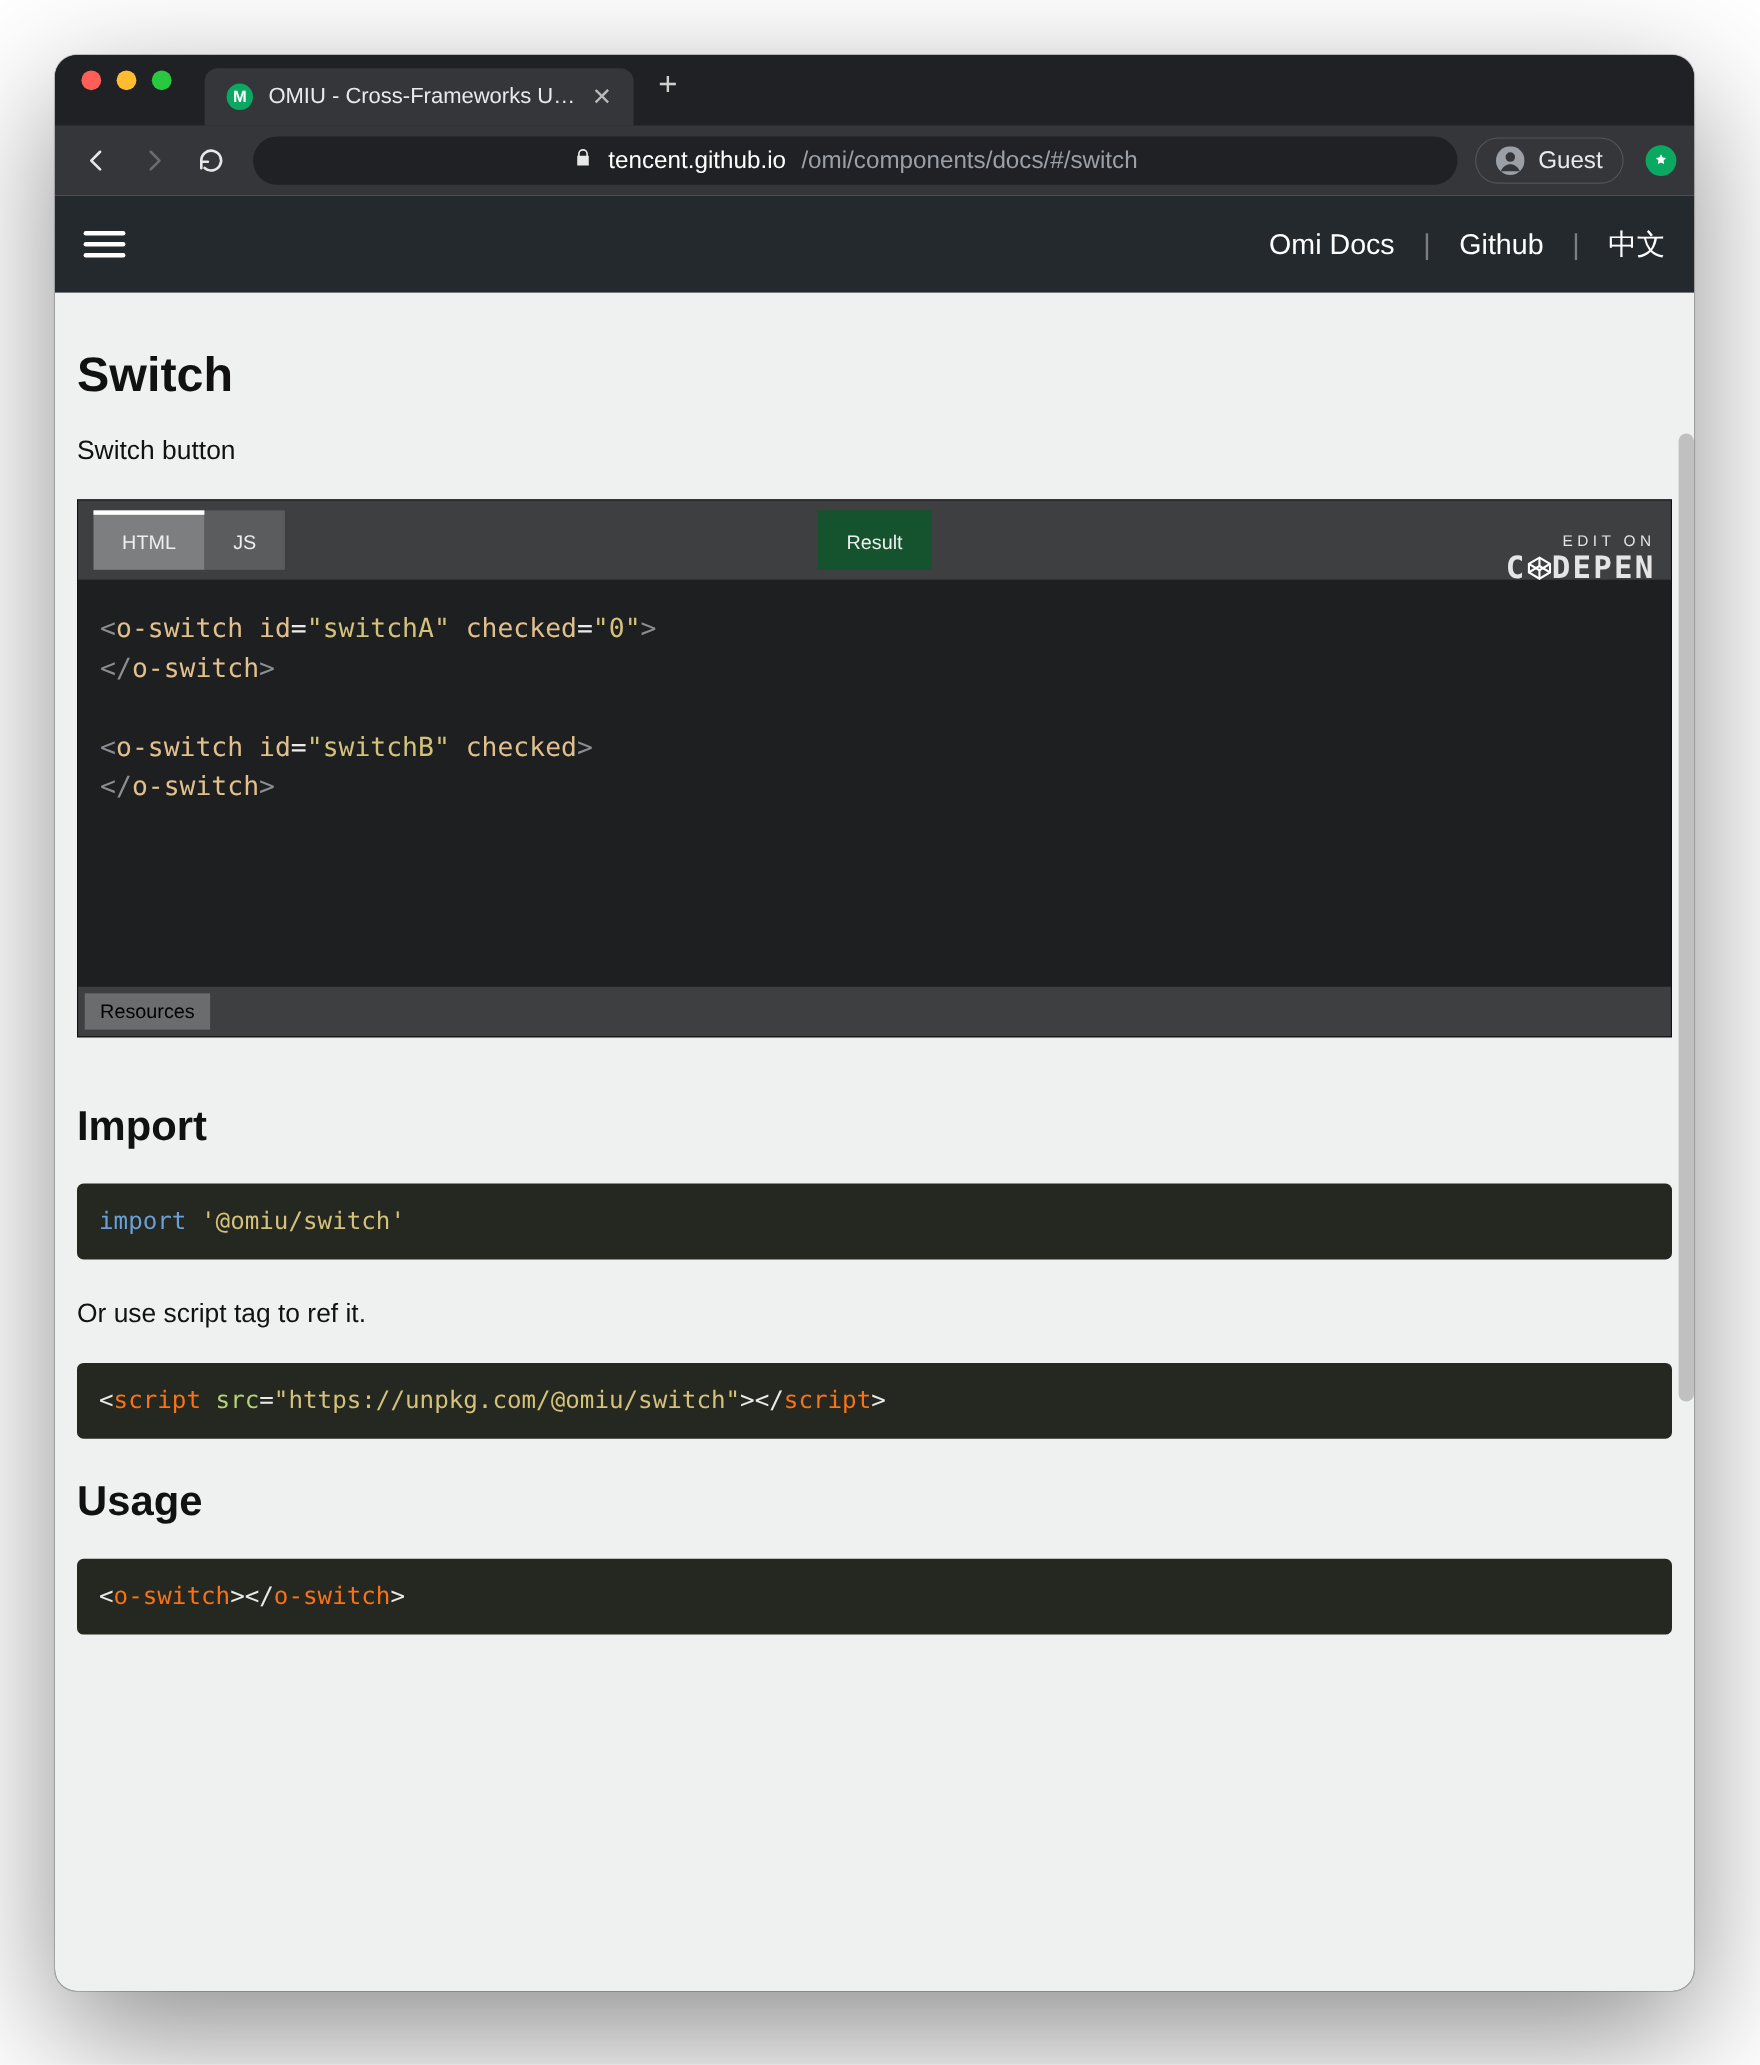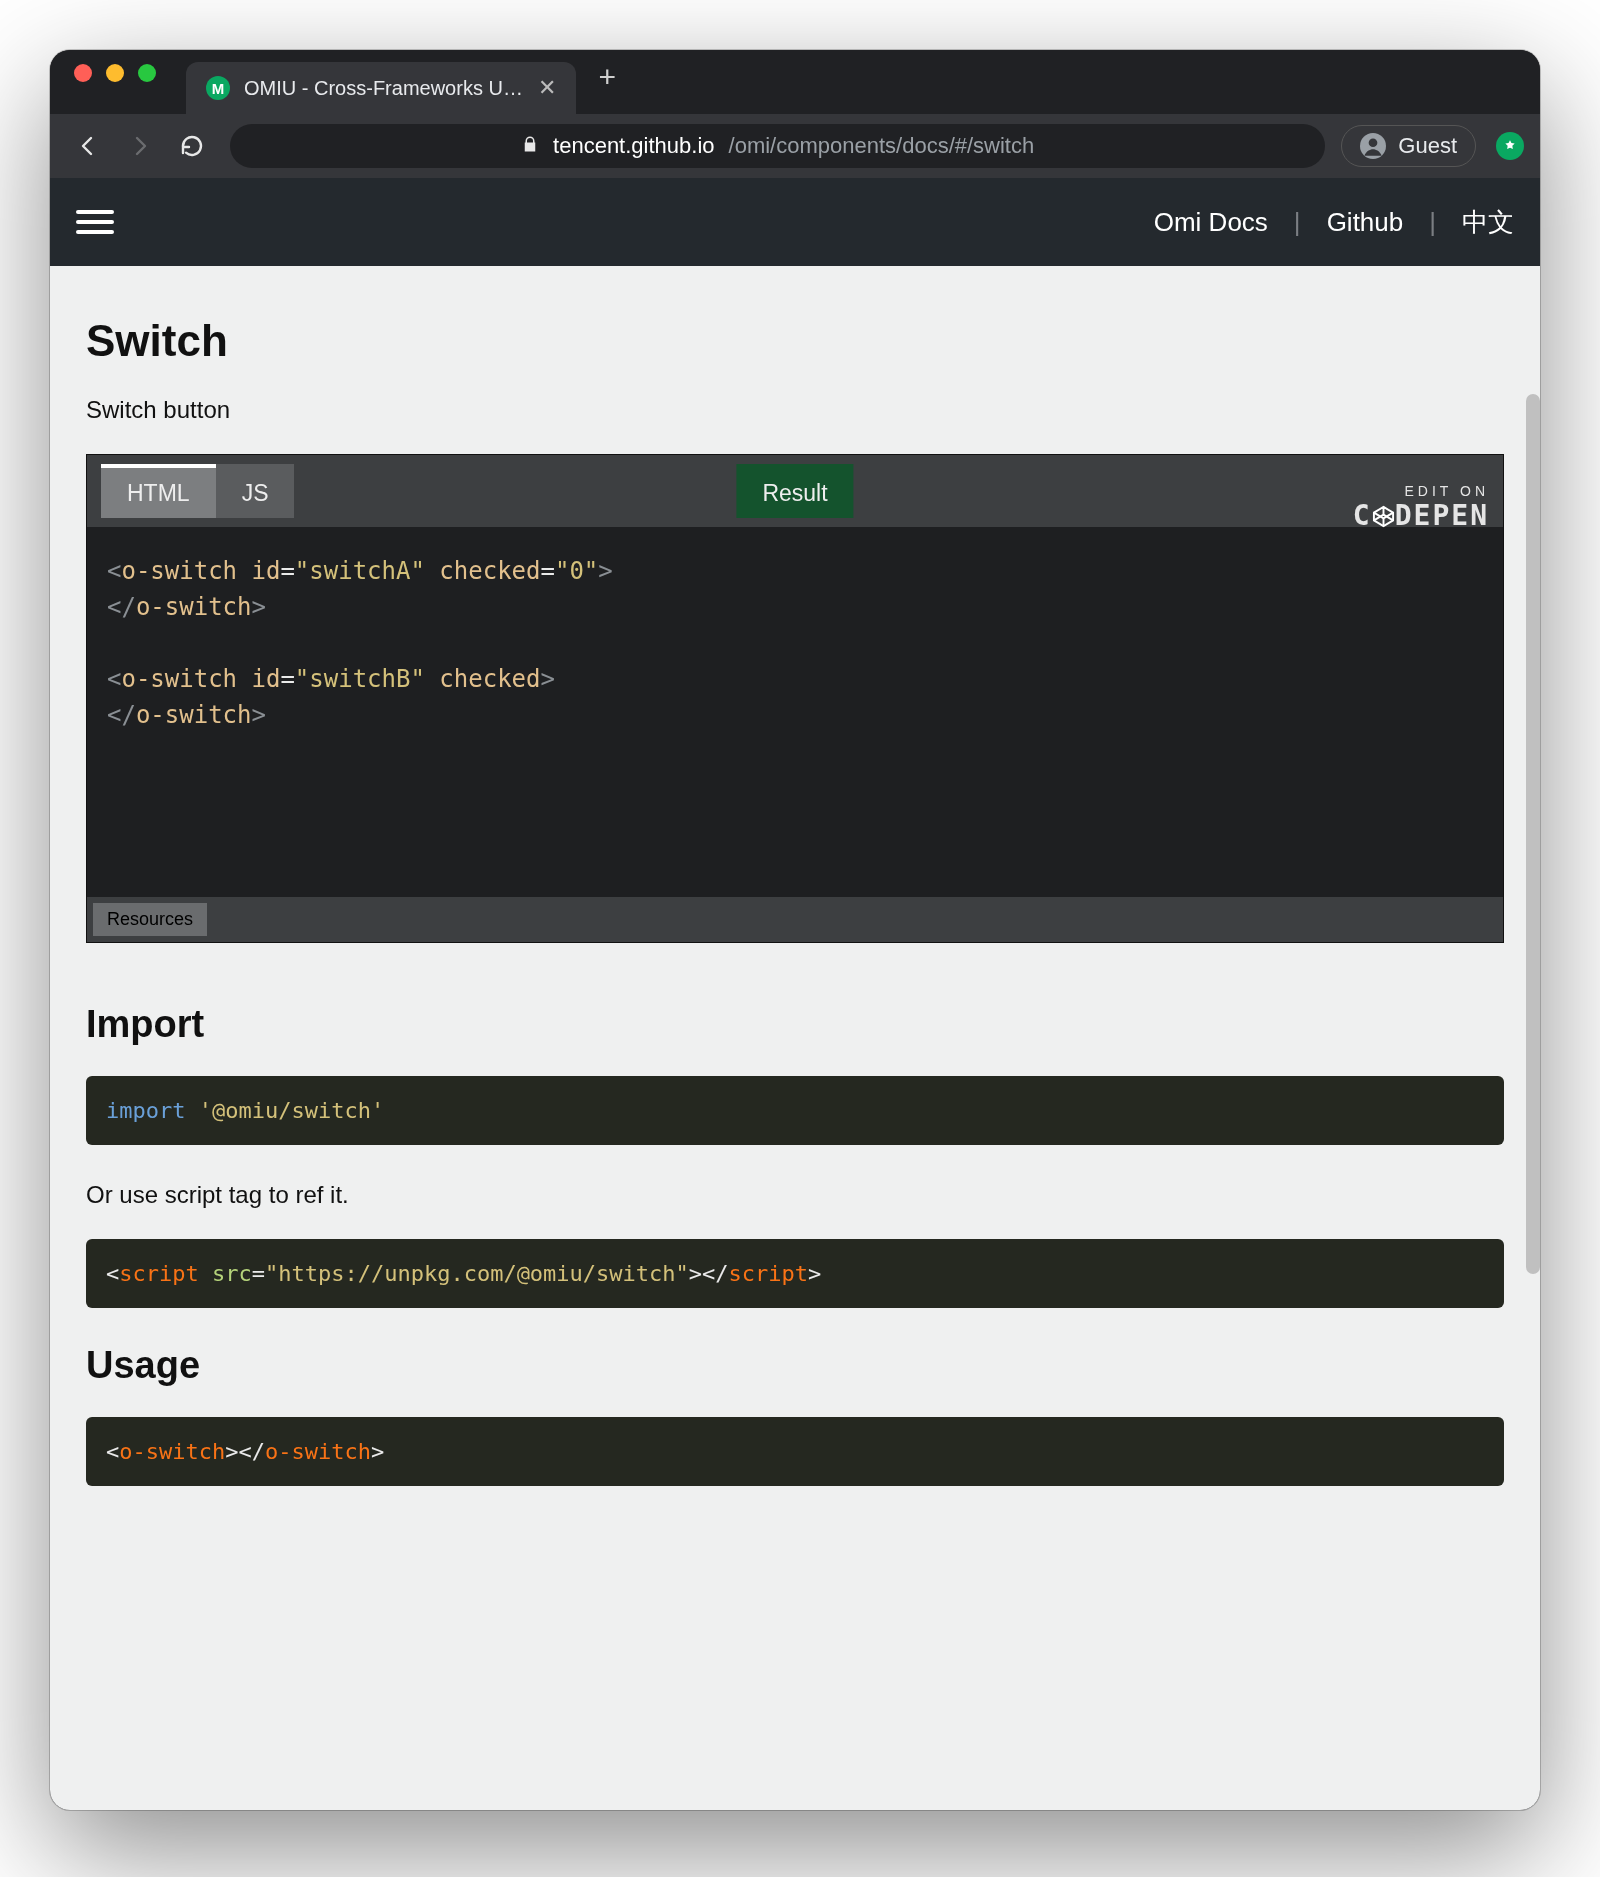--- a/index.html
+++ b/index.html
@@ -34,27 +34,27 @@
   .lock{font-size:20px;color:#cfcfcf}
   .guest-pill{ display:flex; align-items:center; gap:12px; height:42px; border:1px solid #555; border-radius:22px; padding:0 18px; color:#e8eaed; font-size:22px;}
   .ext-badge{ width:28px; height:28px; border-radius:50%; background:#0aa861; display:flex; align-items:center; justify-content:center; margin-left:12px;}
   .ext-badge svg{width:14px;height:14px;fill:#fff}
   
   .viewport{ position:relative; height:calc(100% - 128px); background:#eff0f0; display:flex; flex-direction:column;}
   .appbar{ height:88px; background:#24292e; display:flex; align-items:center; justify-content:space-between; color:#fff; padding:0 26px;}
   .hamburger span{display:block;width:38px;height:4px;background:#fff;margin:6px 0;border-radius:2px}
   .appnav{ display:flex; align-items:center; gap:26px; font-size:26px;}
   .appnav .sep{color:#7b7e83}
-  .content{ flex:1; overflow:auto; padding:50px 36px 36px; color:#111;}
+  .content{ flex:1; overflow:auto; padding:50px 20px 36px; color:#111;}
   .content h2{ font-size:44px; font-weight:800; margin-bottom:30px;}
   .content .sub{ font-size:24px; margin-bottom:30px;}
   
   .codepen{ background:#1e1f21; border:1px solid #111; margin-bottom:60px;}
   .cp-head{ height:72px; background:#3d3f41; display:flex; align-items:center; padding:0 14px; position:relative;}
-  .cp-tab{ height:54px; display:flex; align-items:center; padding:0 26px; font-size:23px; color:#eee; border-top:4px solid transparent;text-align:center;}
+  .cp-tab{ height:54px; display:flex; align-items:center; padding:0 26px; font-size:18px; color:#eee; border-top:4px solid transparent;text-align:center;}
   .cp-tab.active{ background:#7c7e80; border-top-color:#fff;}
   .cp-tab.inactive{ background:#5a5c5e;}
   .cp-tab.result{ position:absolute; left:50%; transform:translateX(-50%); background:#14532d;}
   .cp-edit{ margin-left:auto; text-align:right; color:#e5e5e5; font-size:14px; letter-spacing:4px;margin-top:32px;}
   .cp-edit .logo{ font-size:28px; font-weight:700; letter-spacing:2px; font-family:ui-monospace,Menlo,monospace;}
   .cp-body{ background:#1e1f21; padding:26px 20px; font-family:ui-monospace,Menlo,Consolas,monospace; font-size:24px; line-height:1.5; color:#d6d6d6; min-height:370px;}
   .cp-foot{ background:#3d3f41; padding:6px;}
   .cp-res{ display:inline-block; background:#6a6c6e; color:#000000; font-size:18px; padding:6px 14px;}
   
   h3.sect{ font-size:38px; font-weight:800; margin:10px 0 30px;}

